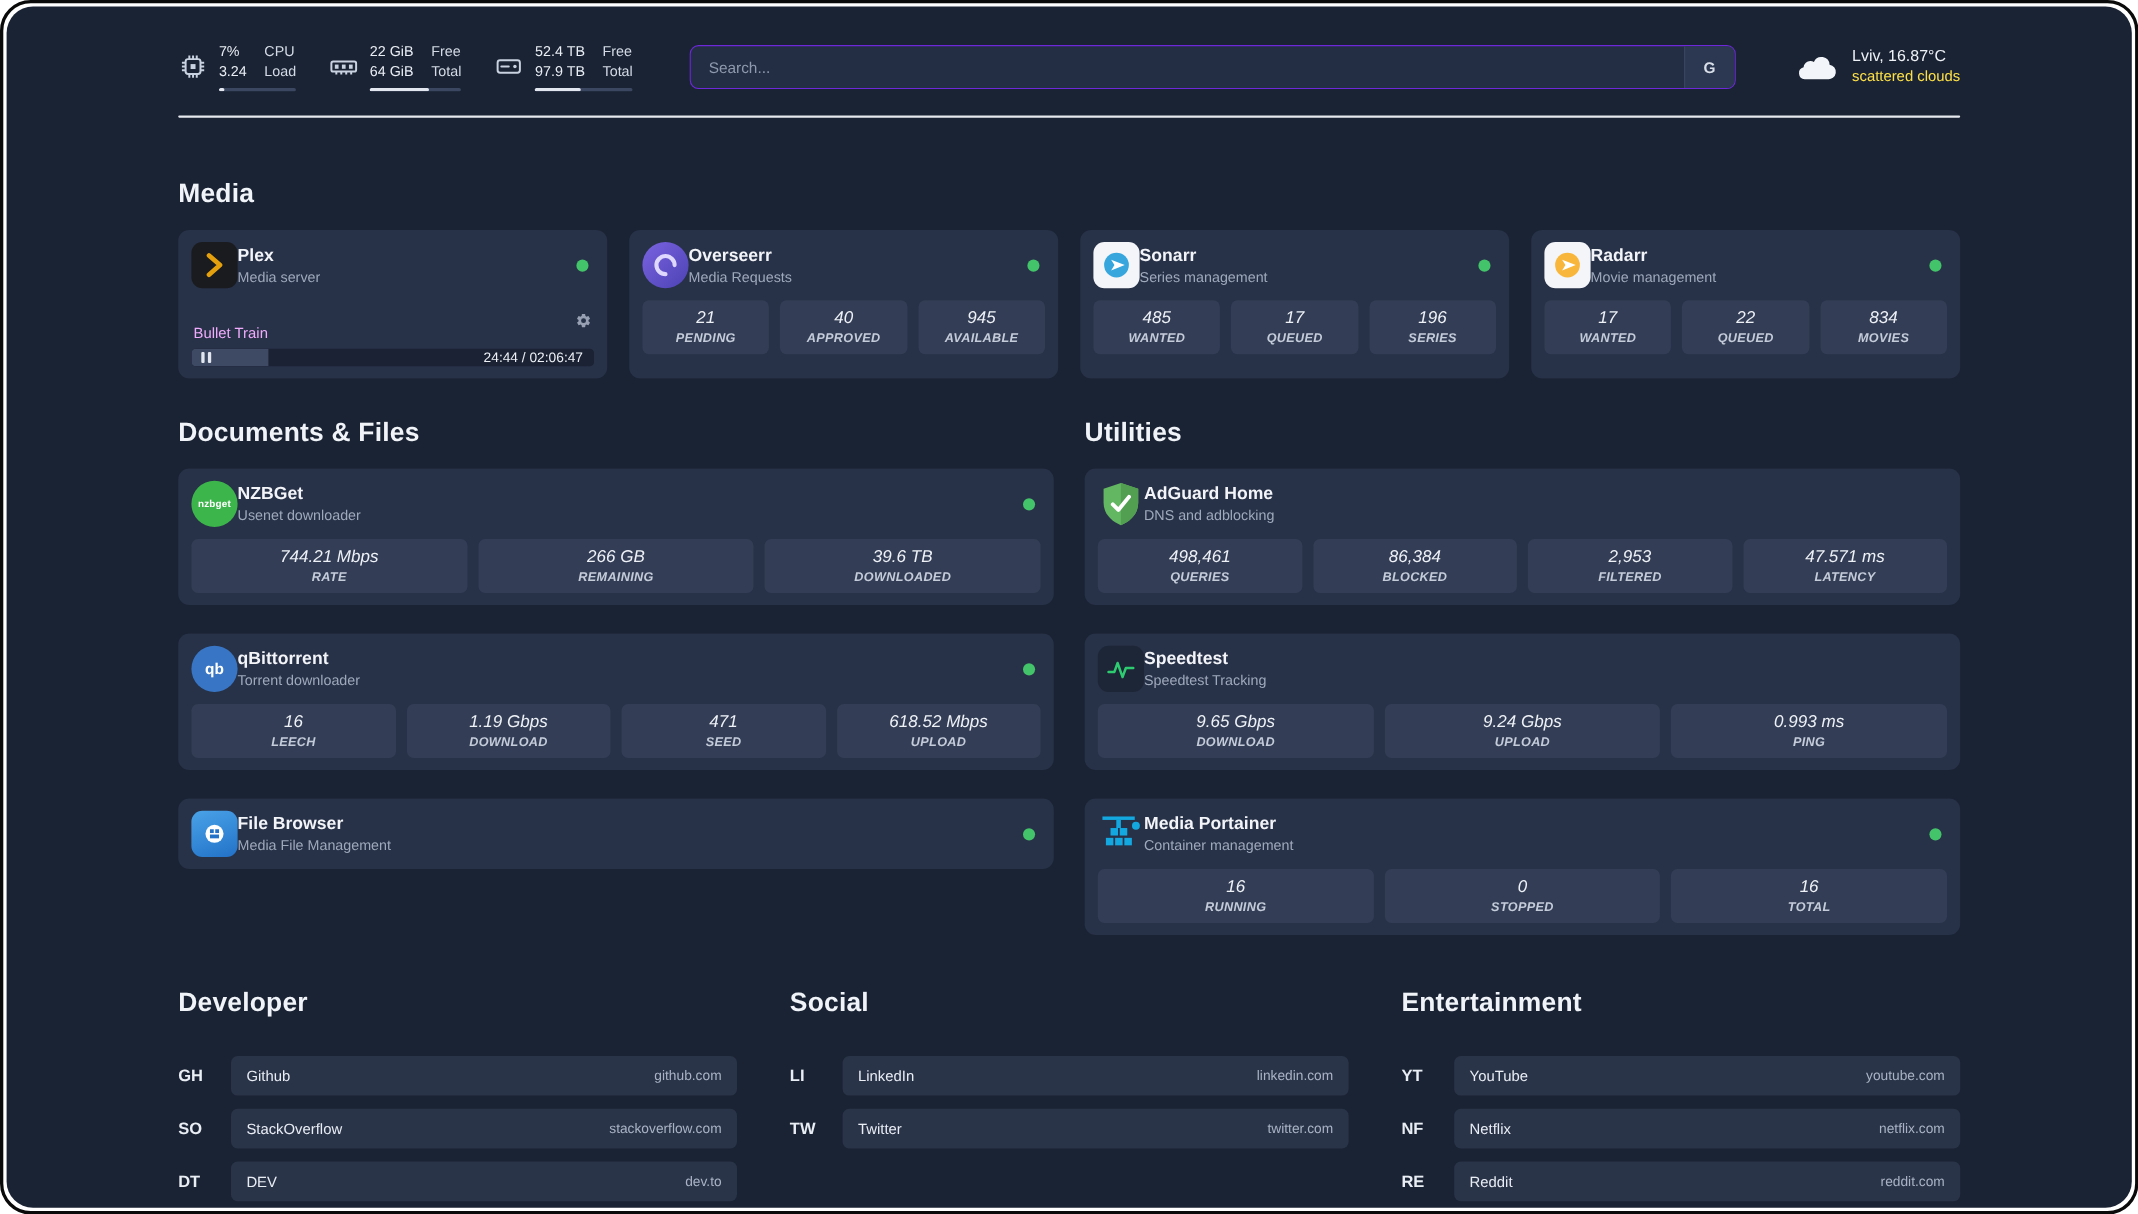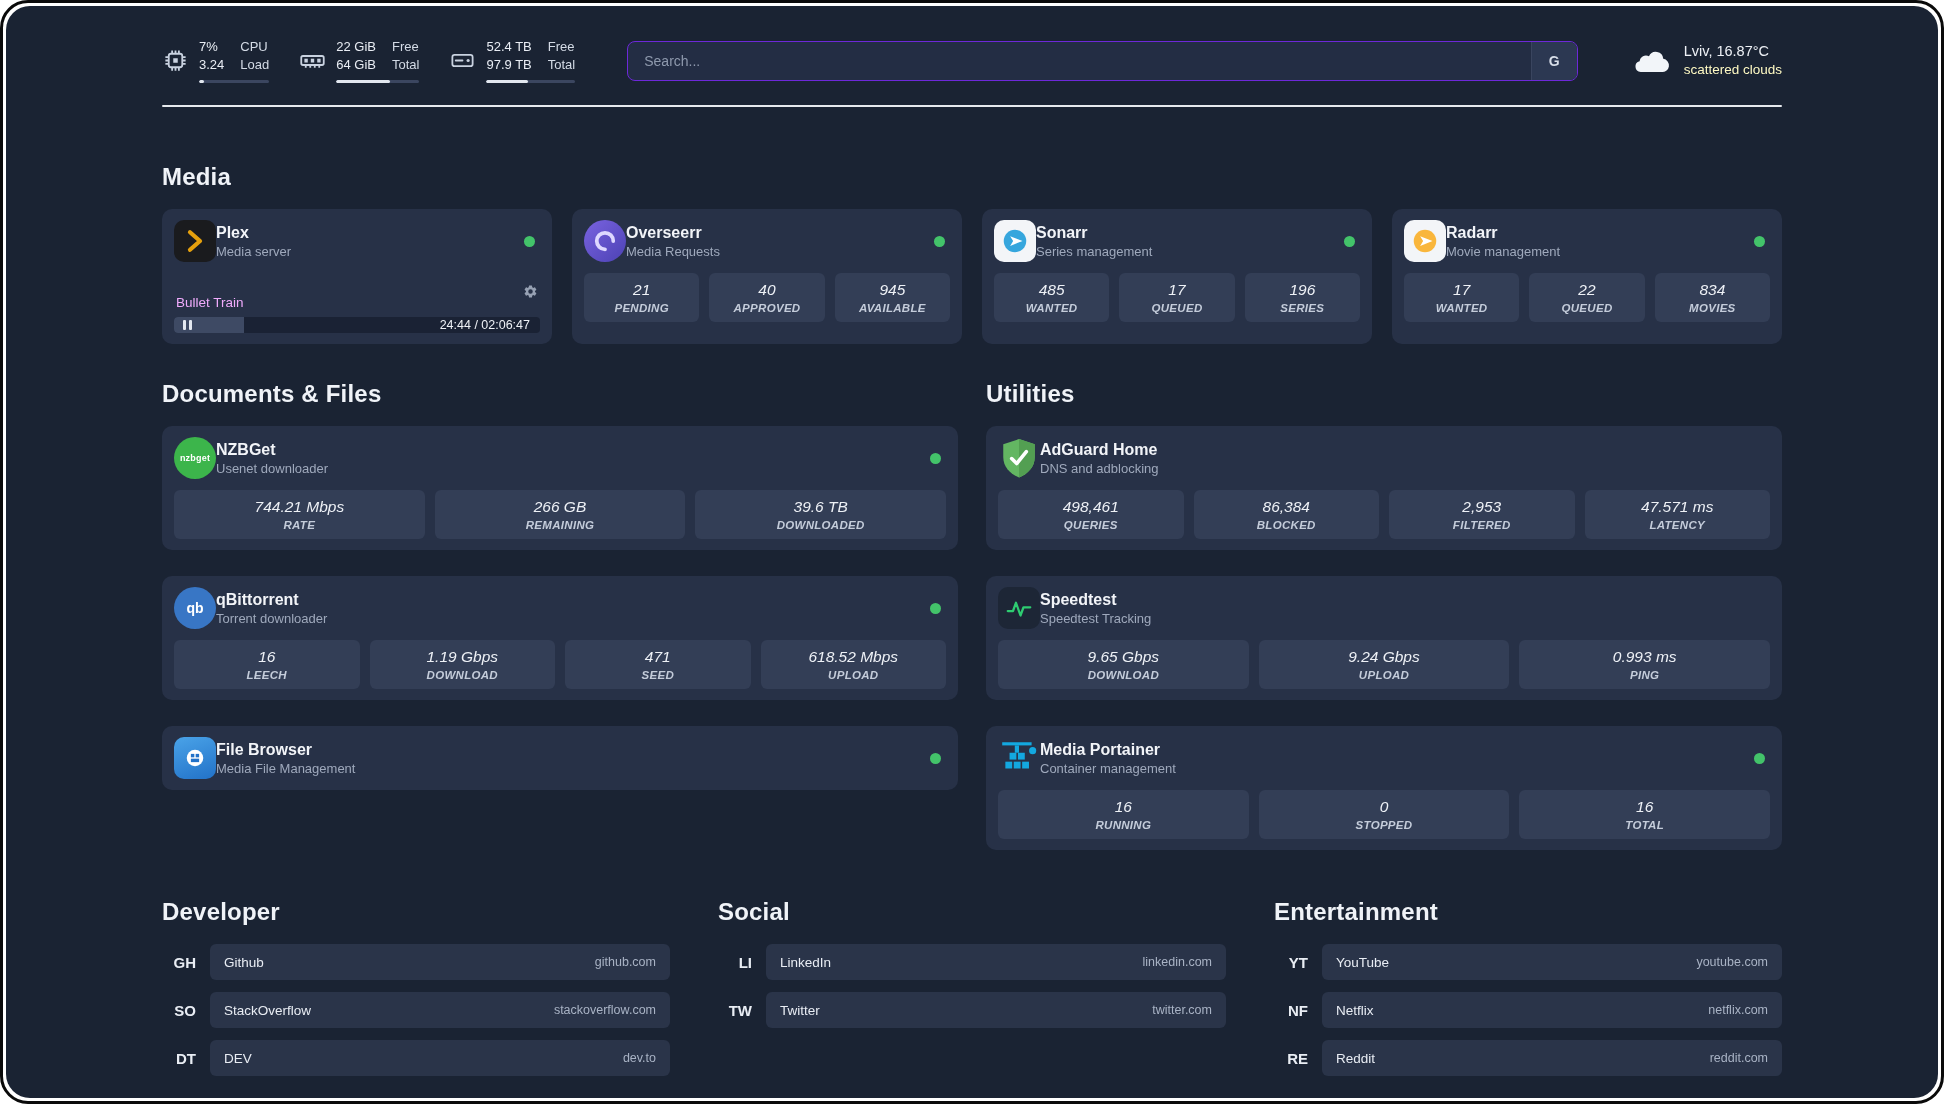--- a/index.html
+++ b/index.html
@@ -23,21 +23,21 @@
 
   .search { flex:1; display:flex; height:40px; background:#232d44; border:1px solid #6d28d9; border-radius:8px; overflow:hidden; margin:0 22px; }
   .search input { flex:1; background:transparent; border:0; outline:none; color:#dbe2ec; font-size:14px; padding:0 16px; font-family:inherit; }
   .search input::placeholder { color:#8e99ad; }
   .search-go { width:46px; border:0; border-left:1px solid #3a455f; background:#2c3852; color:#d9dfe9; font-size:14px; font-weight:bold; cursor:pointer; font-family:inherit; }
 
   .weather { display:flex; align-items:center; gap:12px; }
   .weather-icon { width:42px; height:30px; }
   .weather-txt { display:flex; flex-direction:column; line-height:1.4; }
   .weather .loc { font-size:14.5px; color:#eef1f6; }
-  .weather .cond { font-size:13.5px; color:#fef9c3; }
+  .weather .cond { font-size:13.5px; color:#fde047; }
 
   .topbar-divider { margin-top:22px; height:2px; background:#e6e9ee; border-radius:1px; }
 
   
   .section-title { font-size:24px; font-weight:700; color:#f0f3f8; letter-spacing:.2px; }
   #media-section { margin-top:56px; }
   .cards-row { display:grid; grid-template-columns:repeat(4,1fr); gap:20px; margin-top:18px; }
   .two-col { display:grid; grid-template-columns:1fr 1fr; gap:28px; margin-top:36px; align-items:start; }
   .col-cards { display:flex; flex-direction:column; gap:26px; margin-top:18px; }
 
@@ -74,23 +74,23 @@
   .tile svg { width:30px; height:30px; }
   .tile.full svg { width:42px; height:42px; }
   .plex-tile { background:#1a1b1e; }
   .white-tile { background:#f3f5f8; }
   .plain { background:transparent; }
   .nzb-text { font-size:9px; font-weight:700; color:#fff; letter-spacing:.2px; }
   .qb-text { font-size:14px; font-weight:700; color:#fff; }
 
   
   #bookmarks { display:grid; grid-template-columns:1fr 1fr 1fr; gap:48px; margin-top:48px; align-items:start; }
-  .bm-col .section-title { margin-bottom:18px; }
+  .bm-col .section-title { margin-bottom:34px; }
   .bm-row { display:flex; align-items:center; gap:14px; margin-bottom:12px; }
-  .bm-abbr { width:34px; text-align:right; font-weight:700; font-size:15px; color:#e9edf4; }
+  .bm-abbr { width:34px; text-align:left; font-weight:700; font-size:15px; color:#e9edf4; }
   .bm-pill { flex:1; display:flex; align-items:center; justify-content:space-between; background:#2a3449; border-radius:6px; height:36px; padding:0 14px; cursor:pointer; }
   .bm-name { font-size:13.5px; color:#e9edf4; }
   .bm-url { font-size:12.5px; color:#a9b3c5; }
 </style>
 </head>
 <body>
 
 <div class="outer-border"></div>
 <div class="frame">
   <div class="page">

